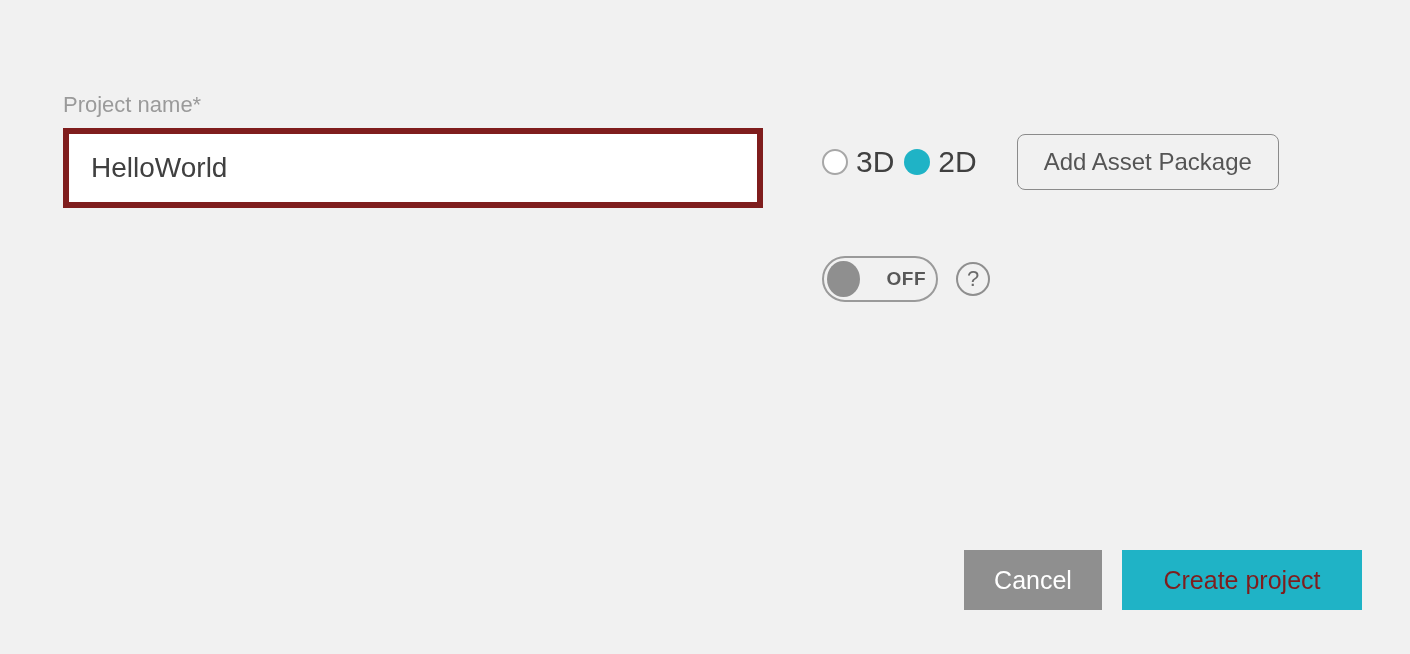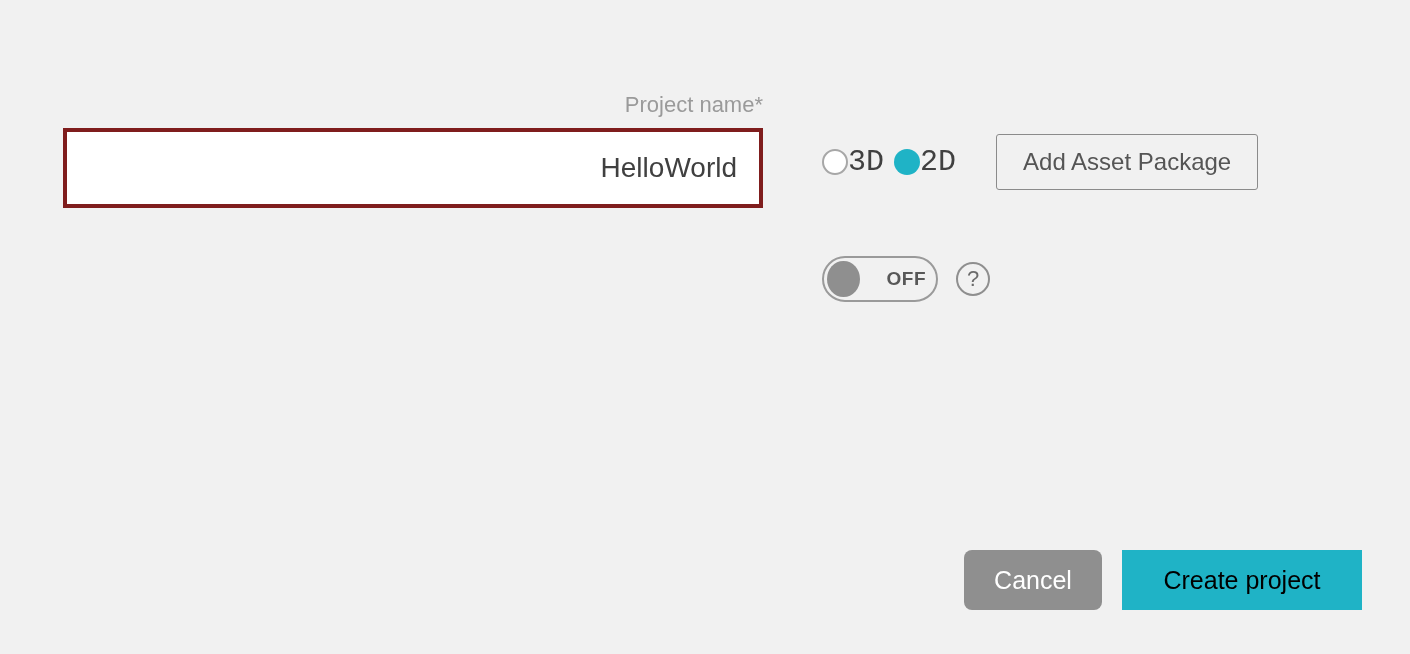--- a/index.html
+++ b/index.html
@@ -1,15 +1,15 @@
 <!DOCTYPE html>
 <html><head>
   <meta charset="utf-8">
   <style>
-    * { box-sizing: border-box; margin: 0; padding: 0; text-align: right; }
+    * { box-sizing: border-box; margin: 0; padding: 0; }
     body {
       background: #f1f1f1;
       font-family: -apple-system, BlinkMacSystemFont, "Segoe UI", Helvetica, Arial, sans-serif;
       width: 1410px;
       height: 654px;
       position: relative;
     }
     .form-area {
       position: absolute;
       left: 63px;
@@ -18,21 +18,21 @@
     }
     .field-label {
       color: #9a9a9a;
       font-size: 22px;
       margin-bottom: 10px;
       display: block;
     }
     .text-input {
       width: 700px;
       height: 80px;
-      border: 4px solid #7f1d1d;
+      border: 6px solid #7f1d1d;
       background: #fff;
       font-size: 28px;
       color: #404040;
       padding: 16px 22px;
       outline: none;
     }
     .location-wrap {
       margin-top: 42px;
       position: relative;
     }
@@ -81,30 +81,29 @@
     }
     .radio.selected {
       border: none;
       background: #1fb3c6;
       width: 26px;
       height: 26px;
     }
     .radio-label {
       font-size: 30px;
       color: #404040;
-      margin-left: 0;
+      margin-left: 8px;
       margin-right: 10px;
-      font-family: Liberation Mono, monospace;
     }
     .asset-btn {
       margin-left: 30px;
       height: 56px;
       padding: 0 26px;
       border: 1px solid #8b8b8b;
-      border-radius: 3px;
+      border-radius: 8px;
       background: transparent;
       color: #555;
       font-size: 24px;
       cursor: pointer;
     }
 
     .analytics-row {
       position: absolute;
       left: 822px;
       top: 256px;
@@ -167,25 +166,24 @@
       font-size: 25px;
       cursor: pointer;
       display: flex;
       align-items: center;
       justify-content: center;
     }
     .btn-cancel {
       background: #8f8f8f;
       color: #fff;
       width: 138px;
-      border-radius: 8px;
     }
     .btn-create {
       background: #1fb3c6;
-      color: #000000;
+      color: #7f1d1d;
       width: 240px;
     }
   </style>
 </head>
 <body>
 
 <div class="form-area">
   <label class="field-label">Project name*</label>
   <input class="text-input" type="text" value="HelloWorld" style="">
 

